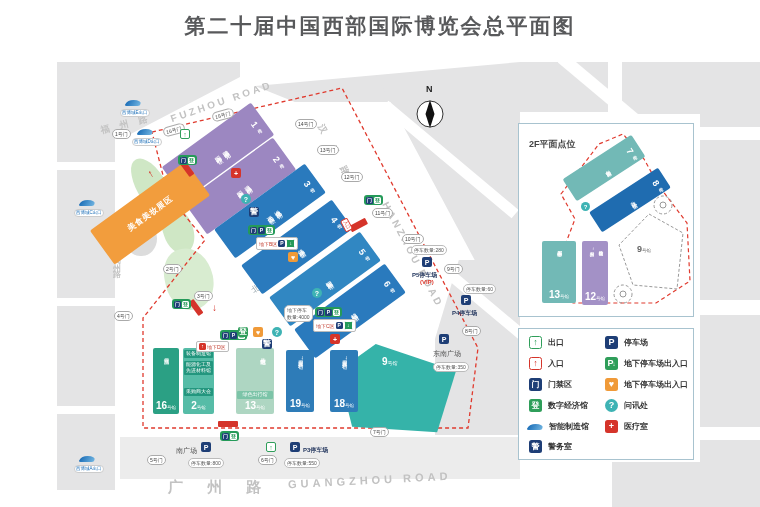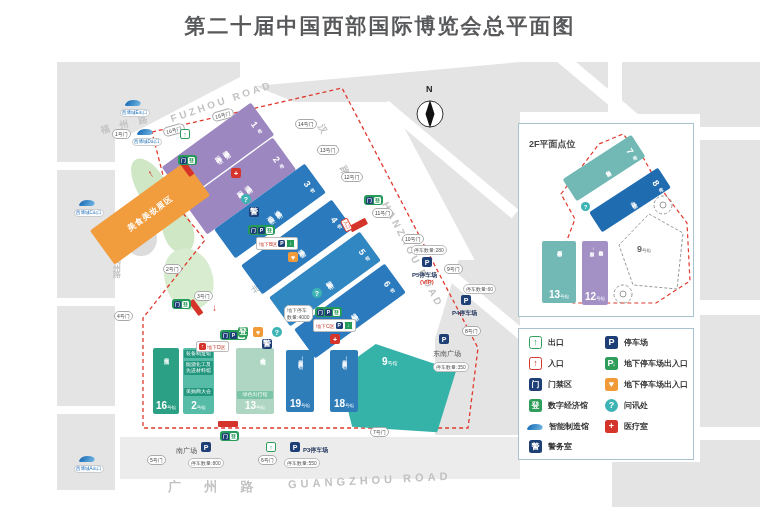--- a/index.html
+++ b/index.html
@@ -106,21 +106,21 @@
 
   <div class="blob" style="left:138px;top:155px;width:30px;height:68px;background:#cfe7c5;transform:rotate(-28deg);"></div>
   <div class="blob" style="left:163px;top:206px;width:30px;height:48px;background:#cfe7c5;transform:rotate(-18deg);"></div>
   <div class="blob" style="left:165px;top:248px;width:48px;height:62px;background:#d8ecd0;transform:rotate(-12deg);"></div>
   <div class="blob" style="left:125px;top:220px;width:32px;height:36px;background:#dcdcdc;"></div>
 
   <div class="roadtxt" style="left:100px;top:118px;font-size:9px;letter-spacing:4px;transform:rotate(-14deg);">福 州 路</div>
   <div class="roadtxt" style="left:168px;top:96px;font-size:10px;letter-spacing:3px;transform:rotate(-19deg);">FUZHOU ROAD</div>
   <div class="roadtxt" style="left:326px;top:122px;font-size:9px;letter-spacing:6px;transform:rotate(62deg);transform-origin:left top;">汉 州 路</div>
   <div class="roadtxt" style="left:390px;top:200px;font-size:10px;letter-spacing:3px;transform:rotate(62deg);transform-origin:left top;">HANZHOU ROAD</div>
-  <div class="roadtxt" style="left:168px;top:478px;font-size:13px;letter-spacing:10px;font-family:Liberation Serif, serif;">广 州 路</div>
+  <div class="roadtxt" style="left:168px;top:478px;font-size:15px;letter-spacing:10px;">广 州 路</div>
   <div class="roadtxt" style="left:288px;top:474px;font-size:11px;letter-spacing:4px;transform:rotate(-3deg);">GUANGZHOU ROAD</div>
   <div class="roadtxt" style="left:110px;top:250px;font-size:8px;writing-mode:vertical-rl;letter-spacing:7px;">蜀州路</div>
   <div class="nplaza" style="left:250px;top:278px;">北广场</div>
 
   <svg class="overlay" width="760" height="507">
     <path d="M152 132 L342 88 L478 348 L468 428 L143 428 L143 318 L205 240 L168 195 Z" fill="none" stroke="#e03a2e" stroke-width="1.3" stroke-dasharray="4 3"></path>
     <g>
       <circle cx="430" cy="114" r="13" fill="#fff" stroke="#333" stroke-width="1"></circle>
       <path d="M430 100 L434.5 114 L430 128 L425.5 114 Z" fill="#111"></path>
     </g>

